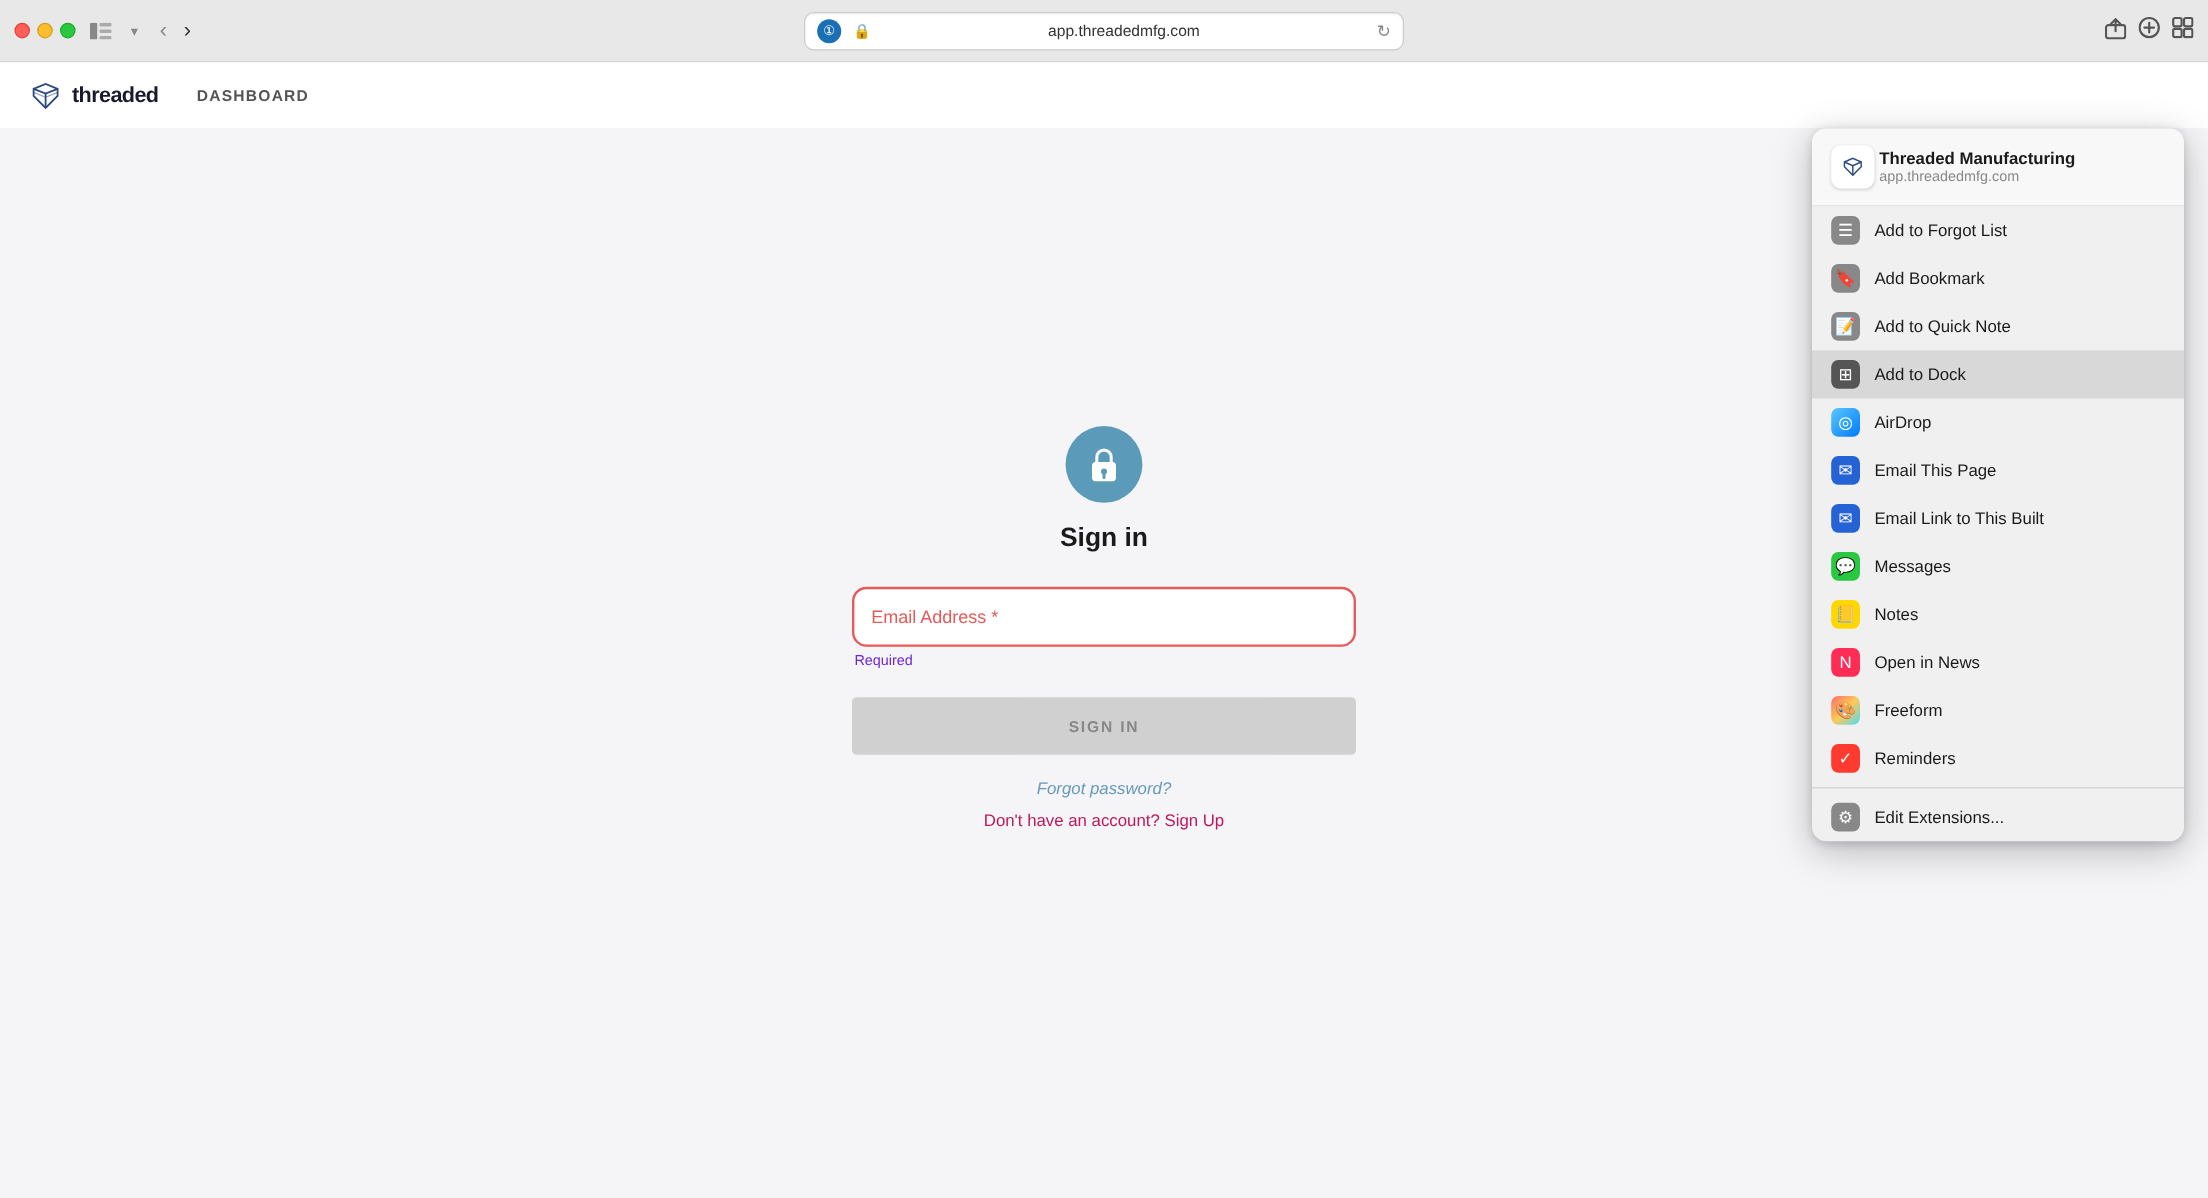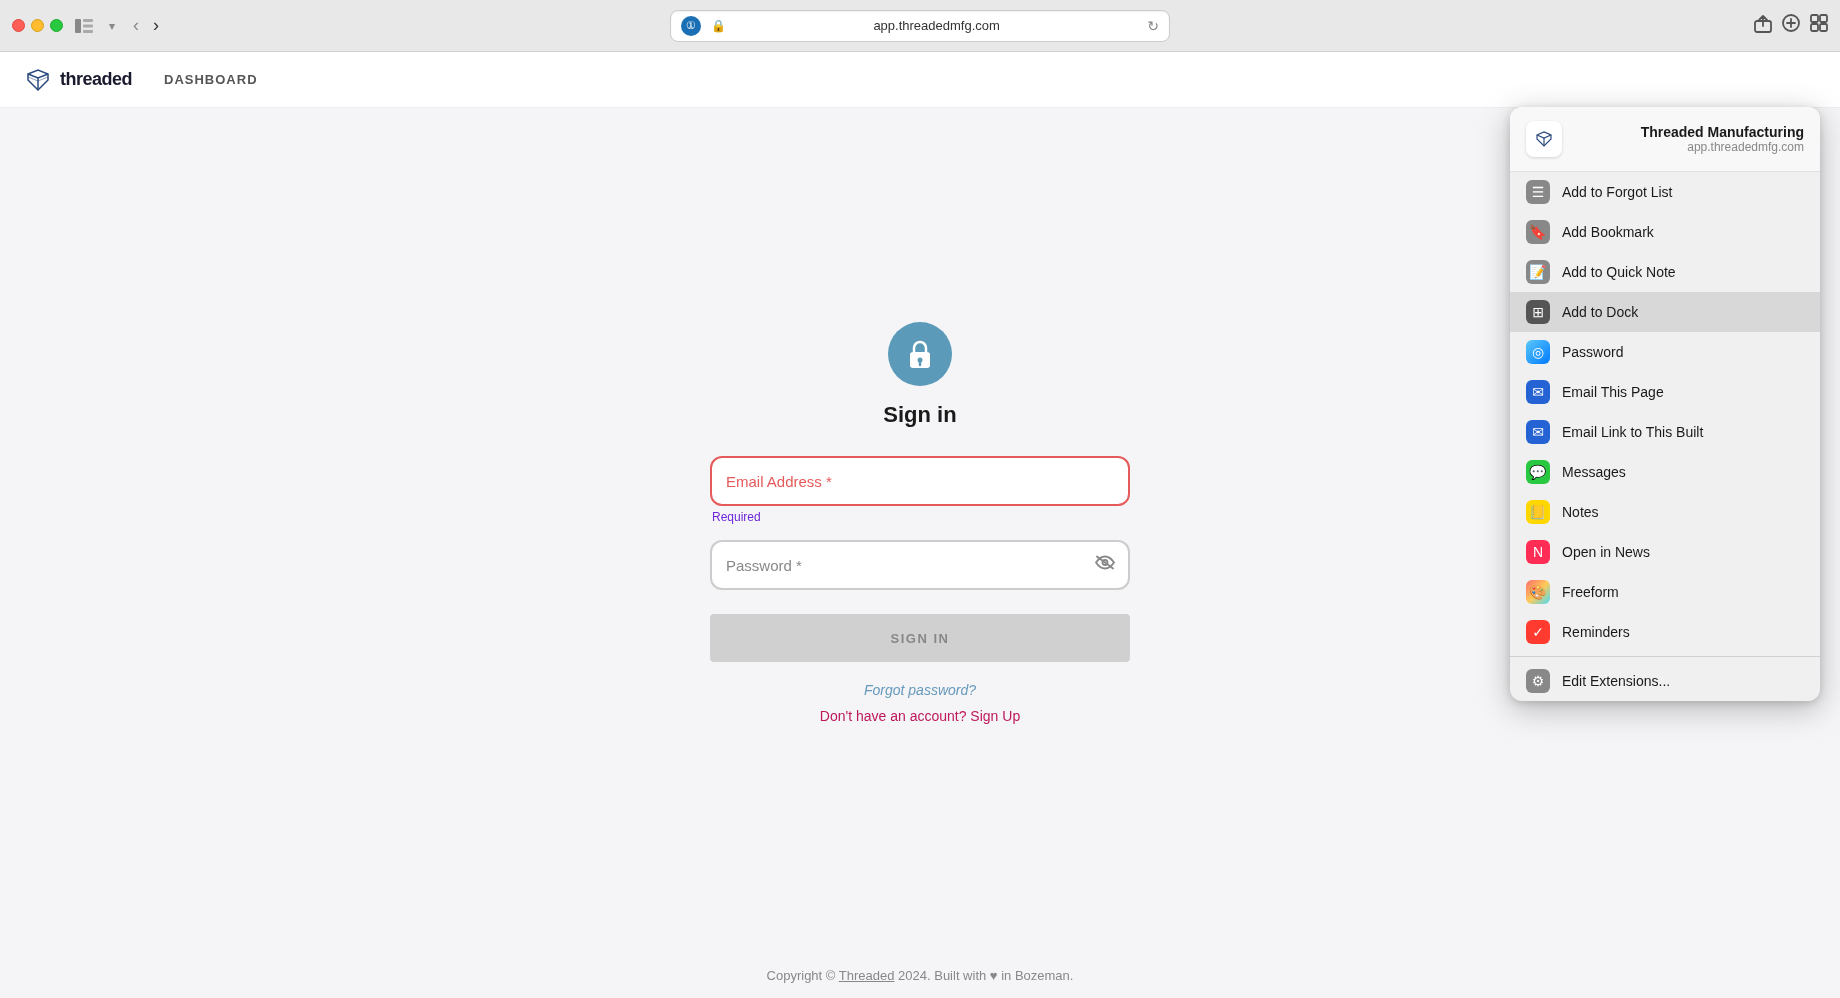--- a/index.html
+++ b/index.html
@@ -289,22 +289,21 @@
       z-index: 1000;
       overflow: hidden;
     }
 
     .share-panel-header {
       display: flex;
       align-items: center;
       padding: 14px 16px;
       background: #f8f8f8;
       border-bottom: 1px solid #e0e0e0;
-      gap: 16px;
-      text-align: right;
+      gap: 4px;
     }
     .share-site-icon {
       width: 36px;
       height: 36px;
       background: white;
       border-radius: 8px;
       display: flex;
       align-items: center;
       justify-content: center;
       box-shadow: 0 1px 3px rgba(0,0,0,0.15);
@@ -450,46 +449,29 @@
         </svg>
       </div>
 
       <h1 class="sign-in-title">Sign in</h1>
 
       <div class="form-group">
         <input type="email" class="form-input" placeholder="Email Address *" style="">
         <div class="required-text">Required</div>
       </div>
 
-      <div class="form-group">
-        <div class="password-wrapper">
-          <input type="password" class="form-input password-input" placeholder="Password *" style="">
-          <button class="password-toggle">
-            <svg width="22" height="16" viewBox="0 0 22 16" fill="none">
-              <path d="M11 2C6 2 2 8 2 8C2 8 6 14 11 14C16 14 20 8 20 8C20 8 16 2 11 2Z" stroke="#888" stroke-width="1.8" fill="none"></path>
-              <circle cx="11" cy="8" r="2.5" stroke="#888" stroke-width="1.8" fill="none"></circle>
-              <line x1="3" y1="2" x2="19" y2="14" stroke="#888" stroke-width="1.8" stroke-linecap="round"></line>
-            </svg>
-          </button>
-        </div>
-      </div>
 
       <button class="sign-in-btn">SIGN IN</button>
 
       <a href="#" class="forgot-link">Forgot password?</a>
       <a href="#" class="signup-link">Don't have an account? Sign Up</a>
     </div>
   </div>
 
   <div class="page-footer">
-    <div>
-      <span>Copyright © </span>
-      <a href="#" class="footer-link">Threaded</a>
-      <span> 2024. Built with ♥ in Bozeman.</span>
-    </div>
   </div>
 
   <div class="share-panel">
     <div class="share-panel-header">
       <div class="share-site-icon">
         <svg width="20" height="20" viewBox="0 0 20 20" fill="none">
           <path d="M3 6 L10 3 L17 6 L17 10 L10 17 L3 10 Z" stroke="#2a4a7f" stroke-width="1.2" fill="none"></path>
           <path d="M3 6 L10 9 L17 6" stroke="#2a4a7f" stroke-width="1.2" fill="none"></path>
           <path d="M10 9 L10 17" stroke="#2a4a7f" stroke-width="1.2" fill="none"></path>
         </svg>
@@ -512,21 +494,21 @@
         <button class="share-menu-item">
           <div class="share-item-icon" style="background: rgb(136, 136, 136); color: white;">📝</div>
           <span>Add to Quick Note</span>
         </button>
         <button class="share-menu-item highlighted">
           <div class="share-item-icon" style="background: rgb(85, 85, 85); color: white;">⊞</div>
           <span>Add to Dock</span>
         </button>
         <button class="share-menu-item">
           <div class="share-item-icon" style="background: linear-gradient(135deg, rgb(90, 200, 250), rgb(0, 122, 255)); color: white;">◎</div>
-          <span>Password</span>
+          <span>AirDrop</span>
         </button>
         <button class="share-menu-item">
           <div class="share-item-icon" style="background: rgb(37, 99, 212); color: white;">✉</div>
           <span>Email This Page</span>
         </button>
         <button class="share-menu-item">
           <div class="share-item-icon" style="background: rgb(37, 99, 212); color: white;">✉</div>
           <span>Email Link to This Built</span>
         </button>
         <button class="share-menu-item">

